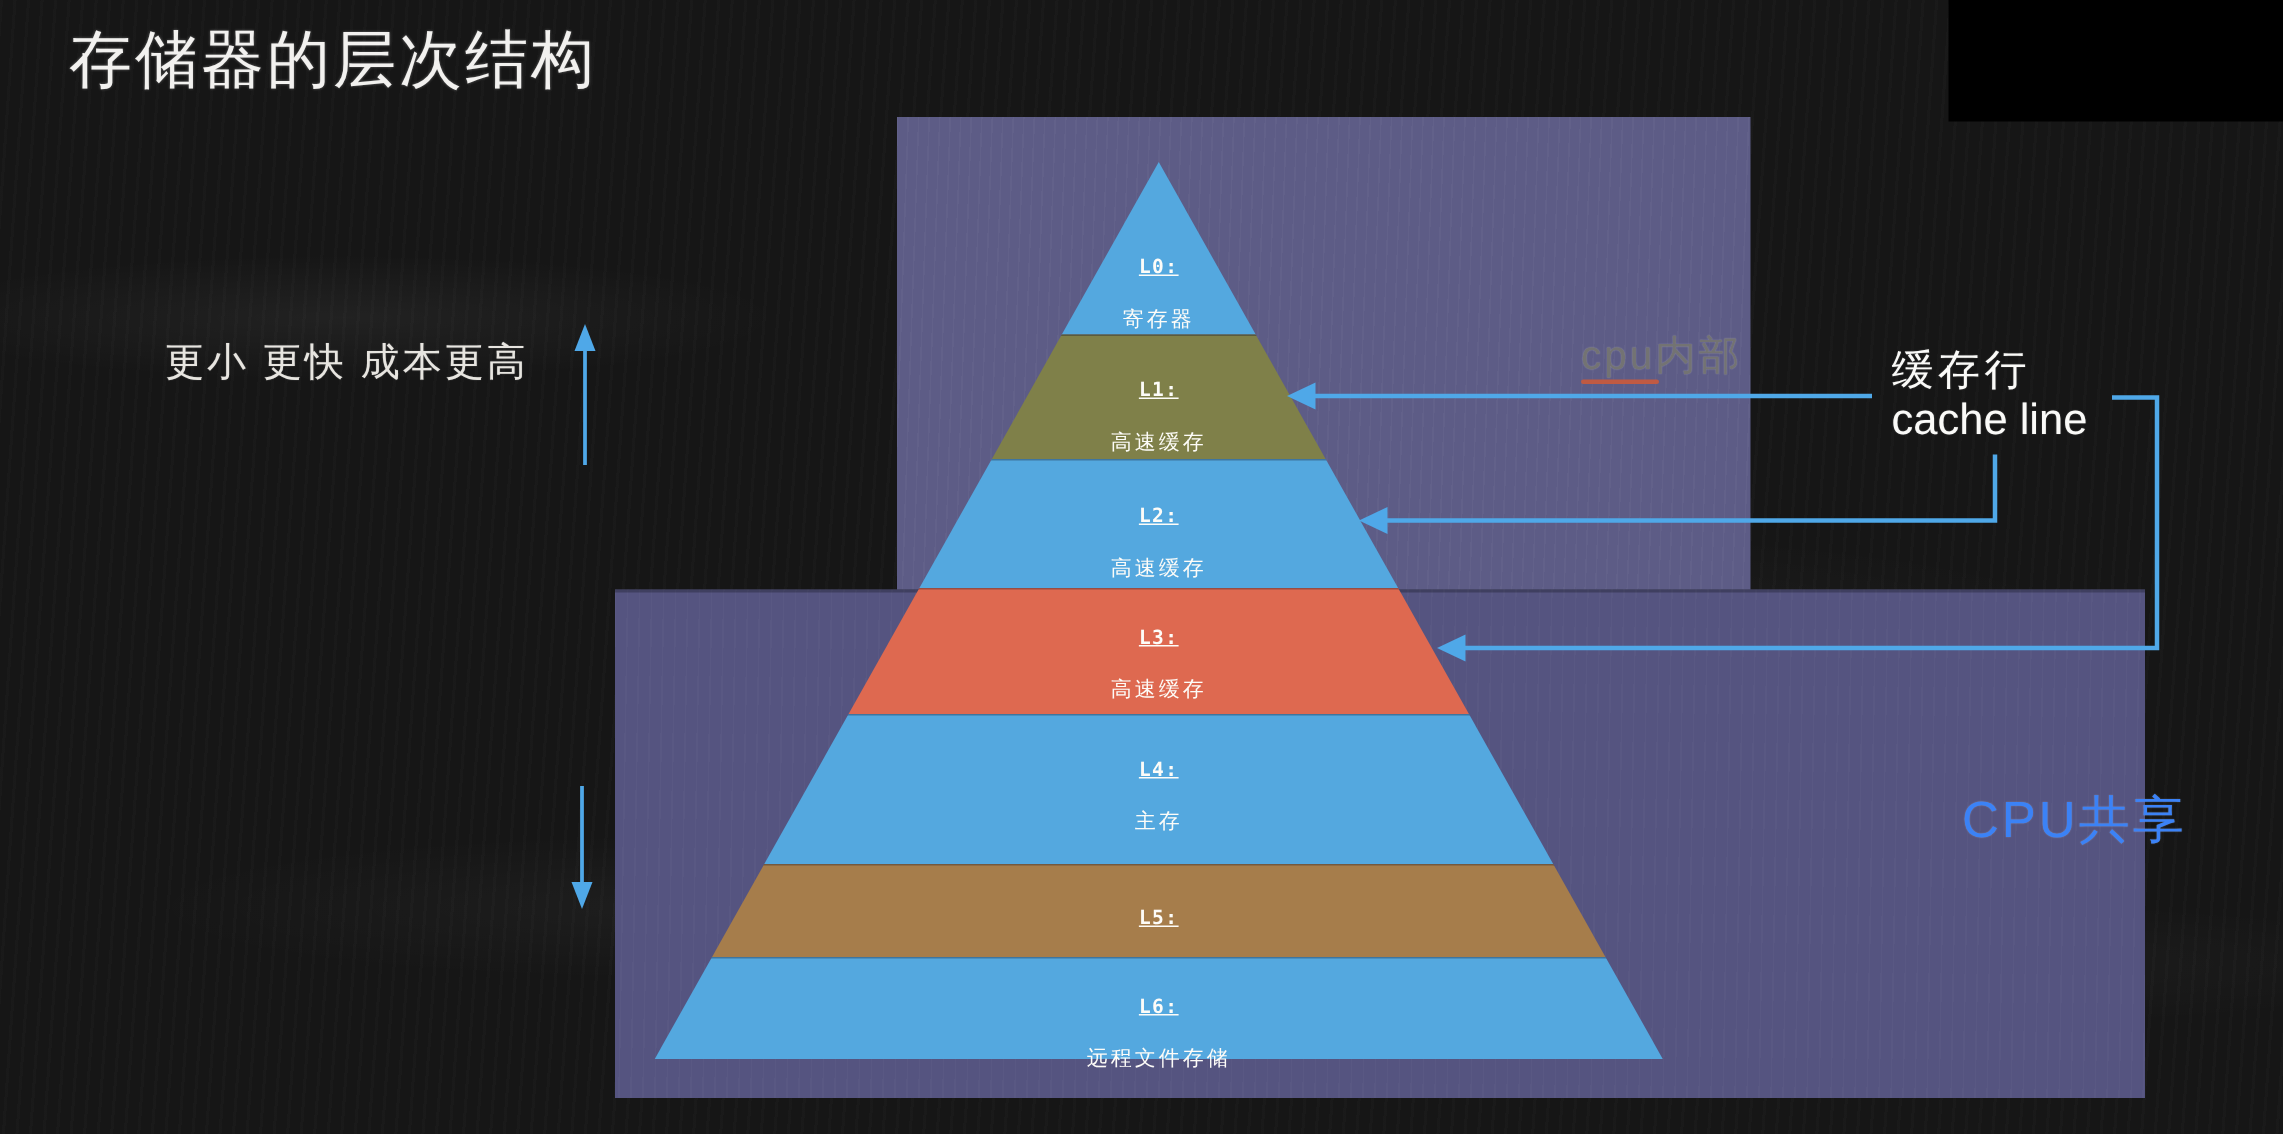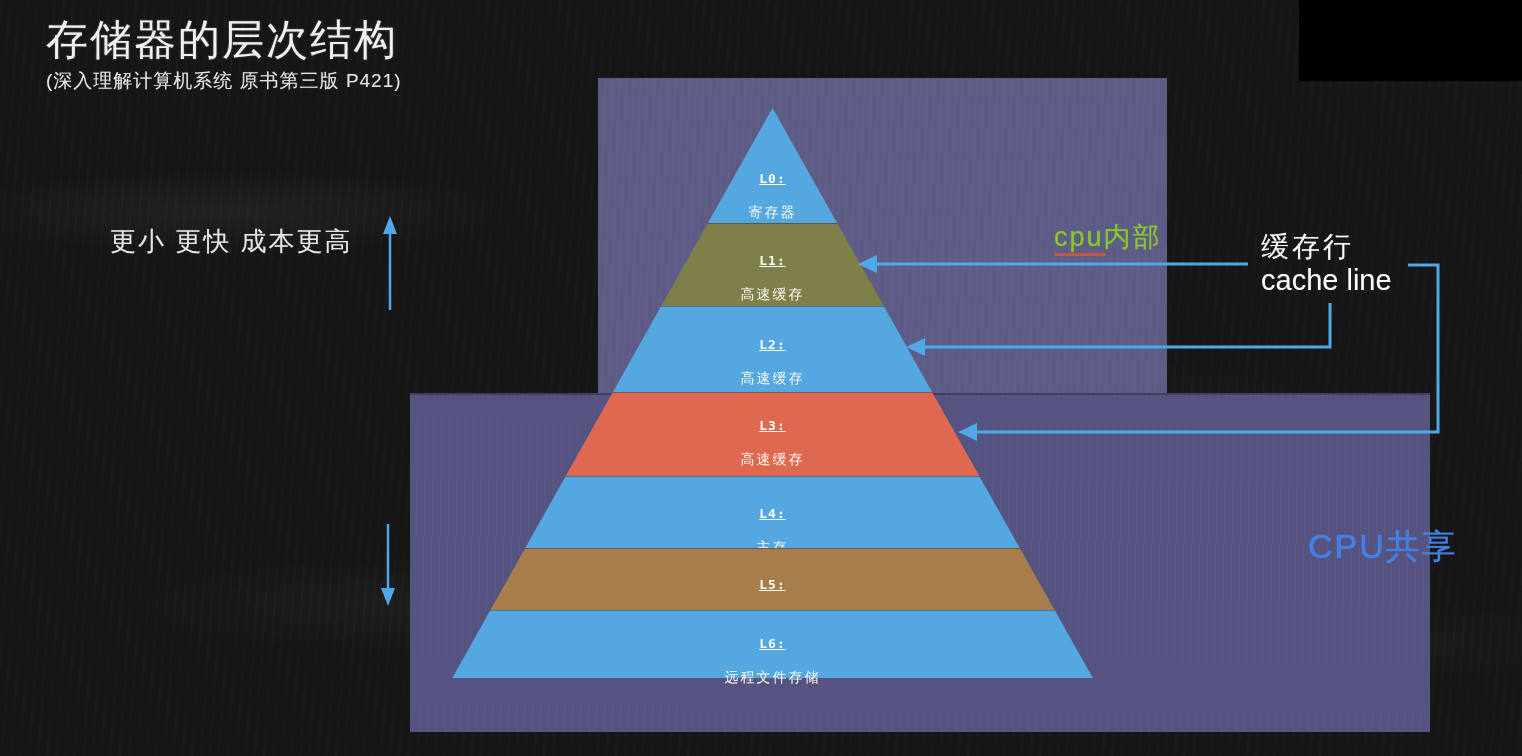--- a/index.html
+++ b/index.html
@@ -31,33 +31,33 @@
   }
   .band{position:relative;width:100%;display:flex;align-items:flex-start;justify-content:center;box-sizing:border-box;}
   .band + .band{border-top:1px solid rgba(22,22,40,0.35);}
   .band-label{text-align:center;color:#fdfcf8;}
   .band-id{font-family:"DejaVu Sans Mono",monospace;font-size:13px;font-weight:bold;letter-spacing:1px;line-height:17px;text-decoration:underline;}
   .band-name{font-size:14px;letter-spacing:2px;line-height:19px;margin-top:16px;}
   .b0{height:115px;padding-top:62px;}
   .b1{height:83px;padding-top:28px;}
   .b2{height:86px;padding-top:29px;}
   .b3{height:84px;padding-top:24px;}
-  .b4{height:72px;padding-top:28px;}
+  .b4{height:100px;padding-top:28px;}
   .b5{height:62px;padding-top:27px;}
   .b6{height:68px;padding-top:24px;}
   .title-block{position:absolute;left:46px;top:14px;}
   .page-title{font-size:42px;line-height:52px;letter-spacing:2px;color:#f2f1ef;font-weight:500;
     text-shadow:0 0 2px rgba(255,255,255,0.35);}
   .page-subtitle{font-size:19px;line-height:26px;letter-spacing:1px;color:#e6e4e0;margin-top:2px;
     text-shadow:0 0 1px rgba(255,255,255,0.3);}
   .chalk-label{position:absolute;font-size:26px;letter-spacing:2px;color:#e7e5e0;
     text-shadow:0 0 1px rgba(255,255,255,0.3);white-space:nowrap;}
   .lbl-smaller{left:110px;top:224px;}
   .lbl-bigger{left:110px;top:548px;}
-  .lbl-cpu-internal{left:1054px;top:219px;font-size:27px;color:#84cc16;}
+  .lbl-cpu-internal{left:1054px;top:219px;font-size:27px;color:#737373;}
   .cpu-underline{position:absolute;left:0;top:34px;width:52px;height:3px;background:#c05a43;border-radius:2px;}
   .lbl-cache-line{left:1261px;top:231px;color:#fafaf8;letter-spacing:1px;}
   .cache-zh{font-size:28px;line-height:32px;letter-spacing:3px;}
   .cache-en{font-size:29px;line-height:35px;letter-spacing:0;}
   .lbl-cpu-shared{left:1308px;top:524px;font-size:34px;color:#3b82f6;}
   .overlay-svg{position:absolute;inset:0;pointer-events:none;}
 </style>
 </head>
 <body>
 
@@ -136,21 +136,20 @@
     </g>
 
     <g>
       <path class="accent-stroke" d="M1408 265 H1438 V432 H976" fill="none" stroke="#4fa8e8" stroke-width="3"></path>
       <polygon class="accent-fill" points="958,432 977,423 977,441" fill="#4fa8e8"></polygon>
     </g>
   </svg>
 
   <div class="title-block">
     <div class="page-title">存储器的层次结构</div>
-    <div class="page-subtitle">(深入理解计算机系统 原书第三版 P421)</div>
   </div>
 
   <div class="chalk-label lbl-smaller">更小 更快 成本更高</div>
 
   <div class="chalk-label lbl-cpu-internal">
     <span>cpu</span><span>内部</span>
     <span class="cpu-underline" style="background-color: rgb(192, 90, 67);"></span>
   </div>
 
   <div class="chalk-label lbl-cache-line">

